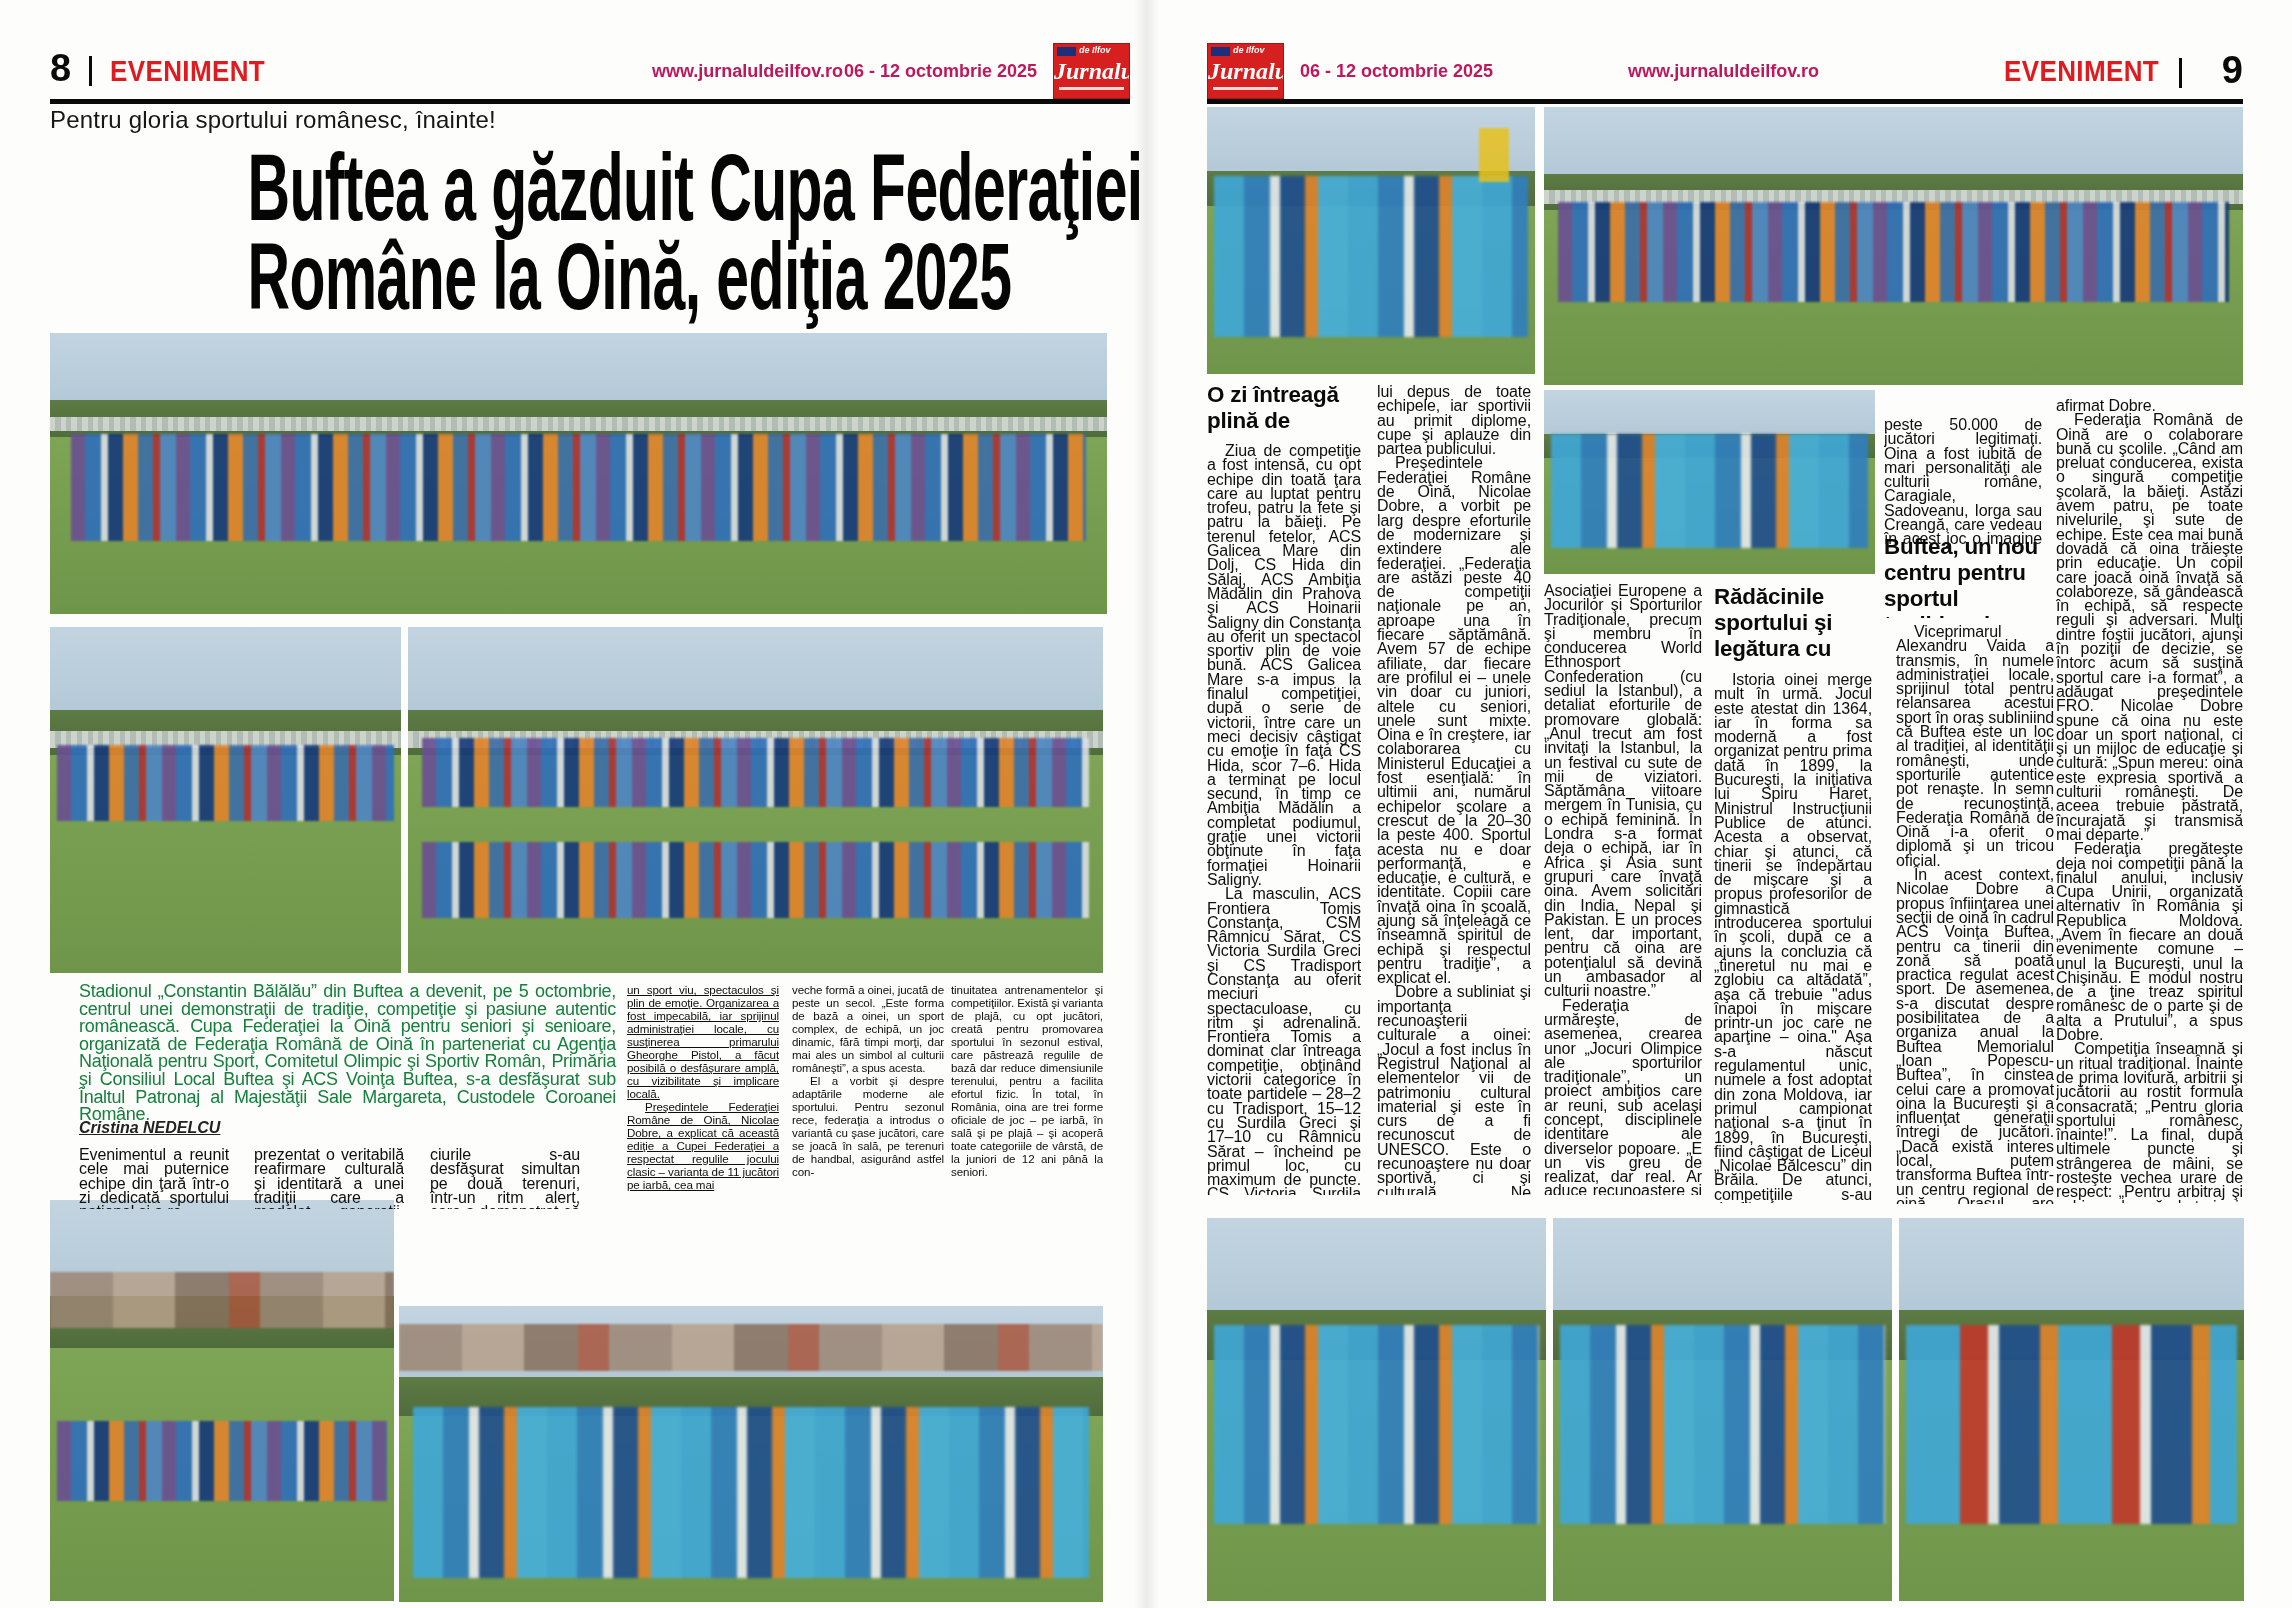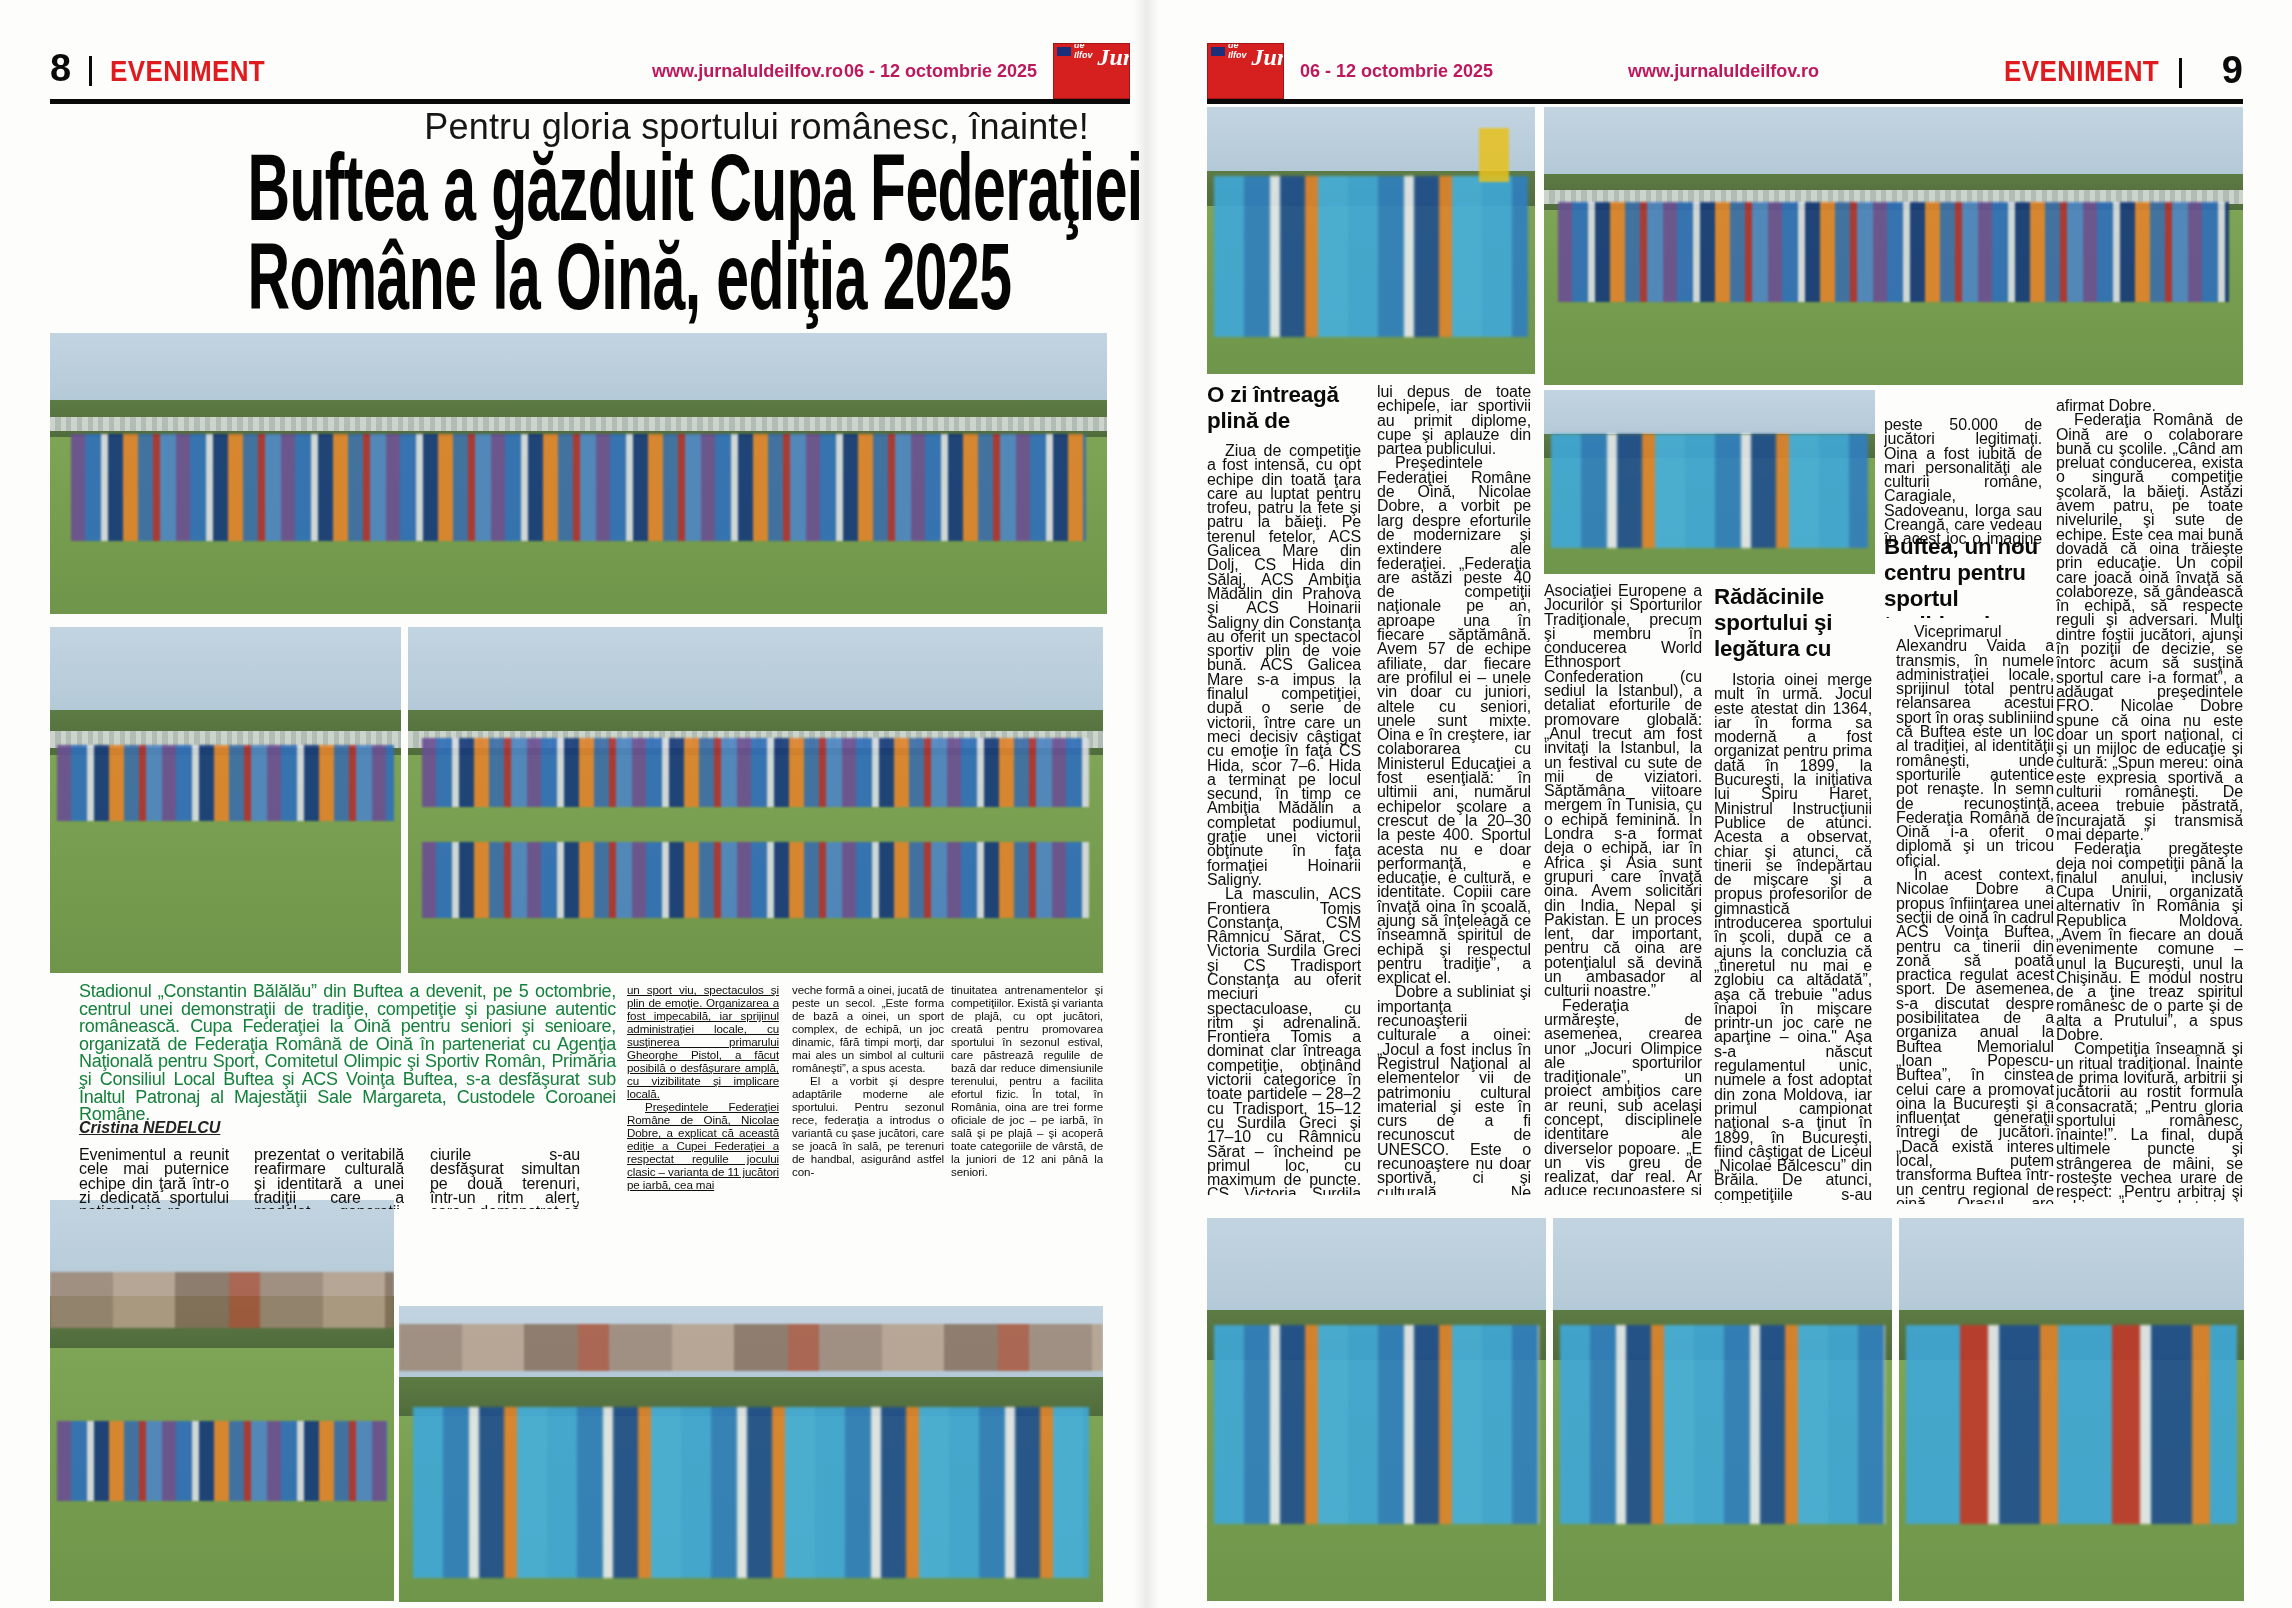--- a/index.html
+++ b/index.html
@@ -7,29 +7,29 @@
          font-family:"Liberation Sans",sans-serif;color:#111;}
   .abs{position:absolute;}
   
   .pagenum{font-size:38px;font-weight:900;color:#0a0a0a;}
   .hsep{display:inline-block;width:2.7px;height:30px;background:#0a0a0a;margin:0 14.3px;vertical-align:-5.4px;}
   .section{font-size:29.6px;font-weight:900;letter-spacing:0.4px;color:#e01b1f;display:inline-block;transform:scaleX(.88);transform-origin:left;}
   .hmeta{font-size:18px;font-weight:700;color:#be185d;white-space:nowrap;}
   .hrule{background:#0a0a0a;height:4.5px;}
   
   .logo{width:77px;height:56px;background:#d6201f;border:0.9px solid #a31414;box-sizing:border-box;
-        display:flex;overflow:hidden;}
+        display:flex;flex-direction:column;overflow:hidden;}
   .logo-top{display:flex;align-items:center;height:13.4px;}
   .logo-top-blue{width:19.7px;height:9.9px;background:#1b2f7a;margin:0.9px 2.7px 0 2.7px;}
   .logo-top-txt{color:#fff;font-size:9px;font-style:italic;font-weight:700;line-height:9.9px;}
   .logo-name{color:#fff;font-family:"Liberation Serif",serif;font-weight:700;font-style:italic;
              font-size:24px;line-height:27px;text-align:center;}
   .logo-sub{height:3.6px;margin:1.8px 5.4px 2.7px 5.4px;background:rgba(255,255,255,.85);}
   
-  .kicker{font-size:36px;color:#161616;text-align:right;letter-spacing:0.2px;}
+  .kicker{font-size:24px;color:#161616;text-align:left;letter-spacing:0.2px;}
   .tline{font-size:95px;font-weight:700;line-height:89px;white-space:nowrap;text-align:center;
          transform:scaleX(.62);transform-origin:50% 0;color:#050505;letter-spacing:-0.9px;}
   
   .lede{font-size:18px;line-height:17.6px;color:#15803d;text-align:justify;letter-spacing:-0.3px;}
   .byline{font-size:16px;font-weight:700;font-style:italic;text-decoration:underline;text-align:left;color:#222;}
   .col{font-size:16px;line-height:14.3px;text-align:justify;overflow:hidden;letter-spacing:-0.1px;color:#0e0e0e;}
   .col p{margin:0;text-indent:18px;}
   .col.cont p:first-child{text-indent:0;}
   .p8col{font-size:11.6px;line-height:13px;}
   .chead{font-weight:900;color:#0a0a0a;font-size:22.4px;line-height:26px;overflow:hidden;letter-spacing:-0.2px;}

